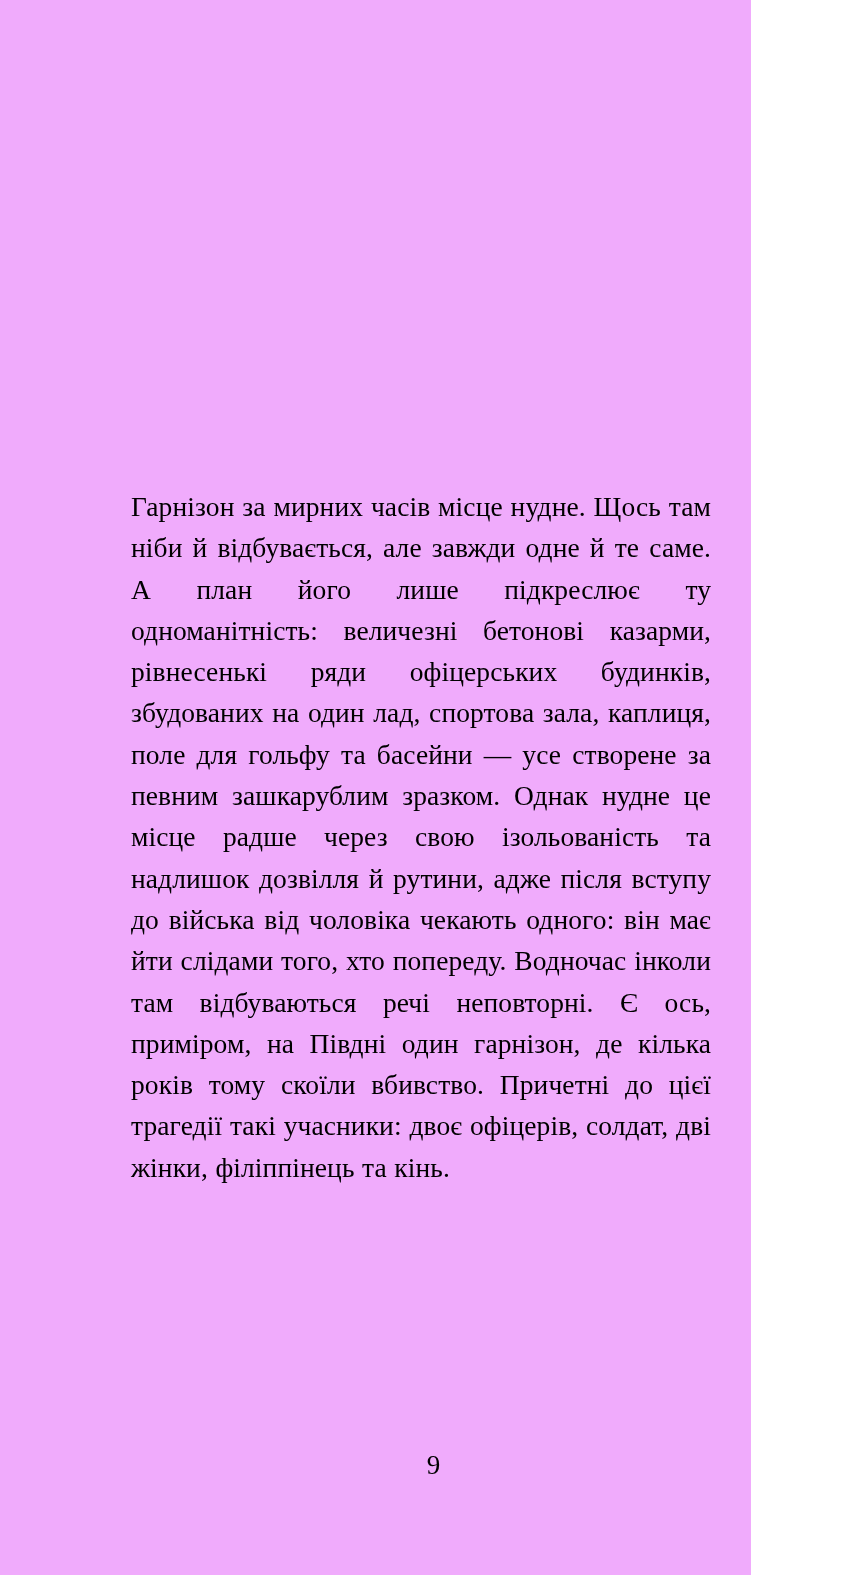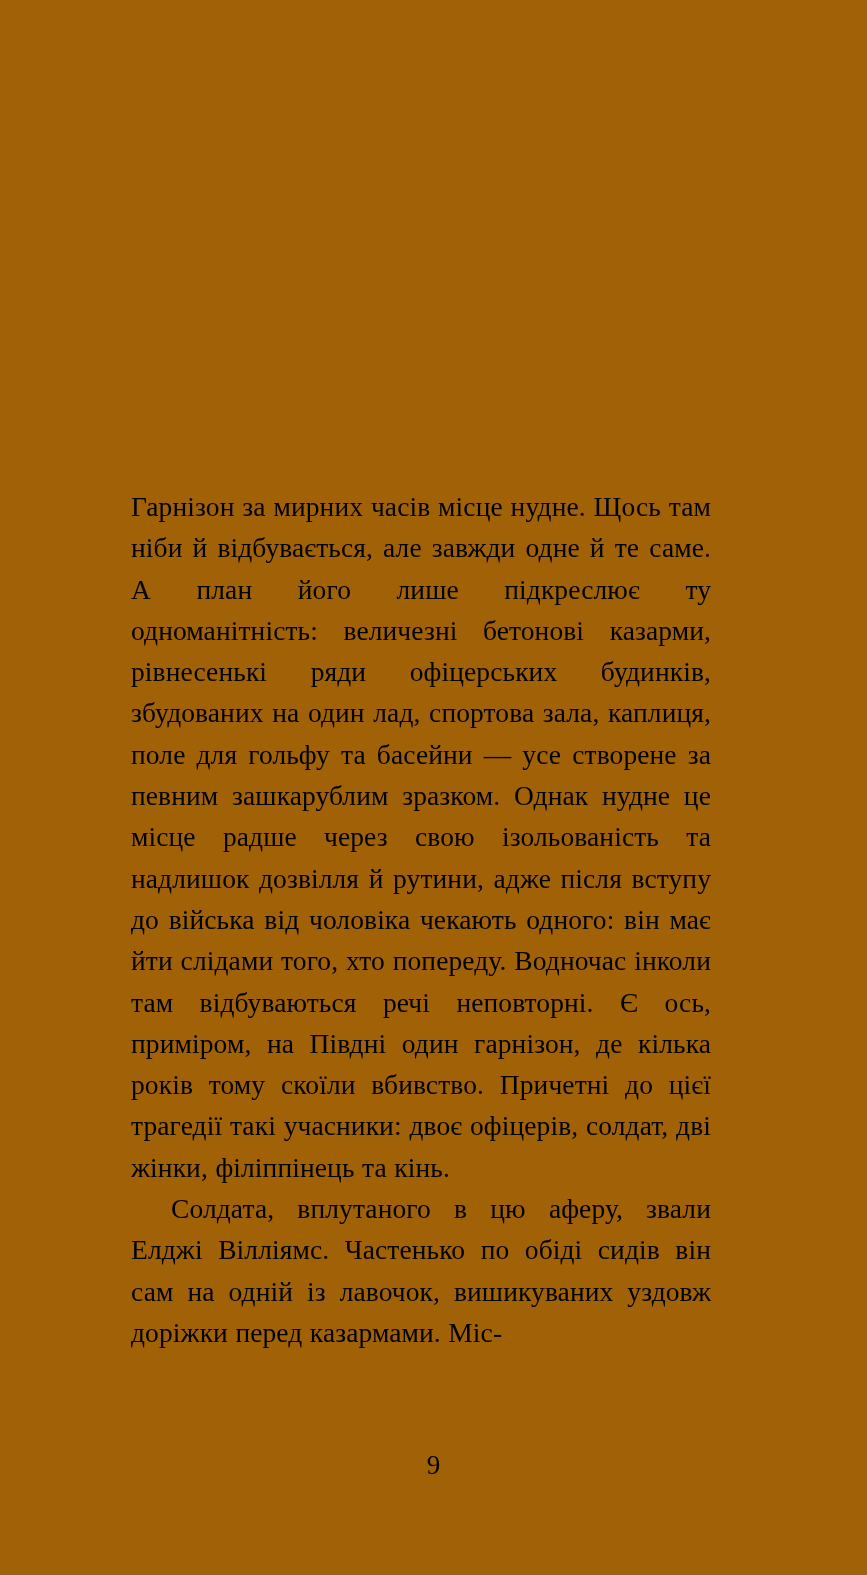--- a/index.html
+++ b/index.html
@@ -4,23 +4,23 @@
 <title>Book page</title>
 <style>
   html, body {
     margin: 0;
     padding: 0;
     background: #ffffff;
   }
 
   .page {
     position: relative;
-    width: 867px;
+    width: 751px;
     height: 1575px;
-    background: #a16207;
+    background: #f0abfc;
     overflow: hidden;
     font-family: "Liberation Serif", "DejaVu Serif", serif;
     color: #000000;
     -webkit-font-smoothing: antialiased;
   }
 
   
   .text-block {
     position: absolute;
     left: 131px;
@@ -63,18 +63,17 @@
     color: #000000;
   }
 </style>
 </head>
 <body>
 
 <div class="page">
 
   <div class="text-block">
     <p class="para first">Гарнізон за мирних часів місце нудне. Щось там ніби й відбувається, але завжди одне й те саме. А план його лише підкреслює ту одноманітність: величезні бетонові казарми, рівнесенькі ряди офіцерських будинків, збудованих на один лад, спортова зала, каплиця, поле для гольфу та басейни — усе створене за певним зашкарублим зразком. Однак нудне це місце радше через свою ізольованість та надлишок дозвілля й рутини, адже після вступу до війська від чоловіка чекають одного: він має йти слідами того, хто попереду. Водночас інколи там відбуваються речі неповторні. Є ось, приміром, на Півдні один гарнізон, де кілька років тому скоїли вбивство. Причетні до цієї трагедії такі учасники: двоє офіцерів, солдат, дві жінки, філіппінець та кінь.</p>
-    <p class="para indented">Солдата, вплутаного в цю аферу, звали Елджі Вілліямс. Частенько по обіді сидів він сам на одній із лавочок, вишикуваних уздовж доріжки перед казармами. Міс-</p>
   </div>
 
   <div class="folio">9</div>
 
 </div>
 
 </body></html>

